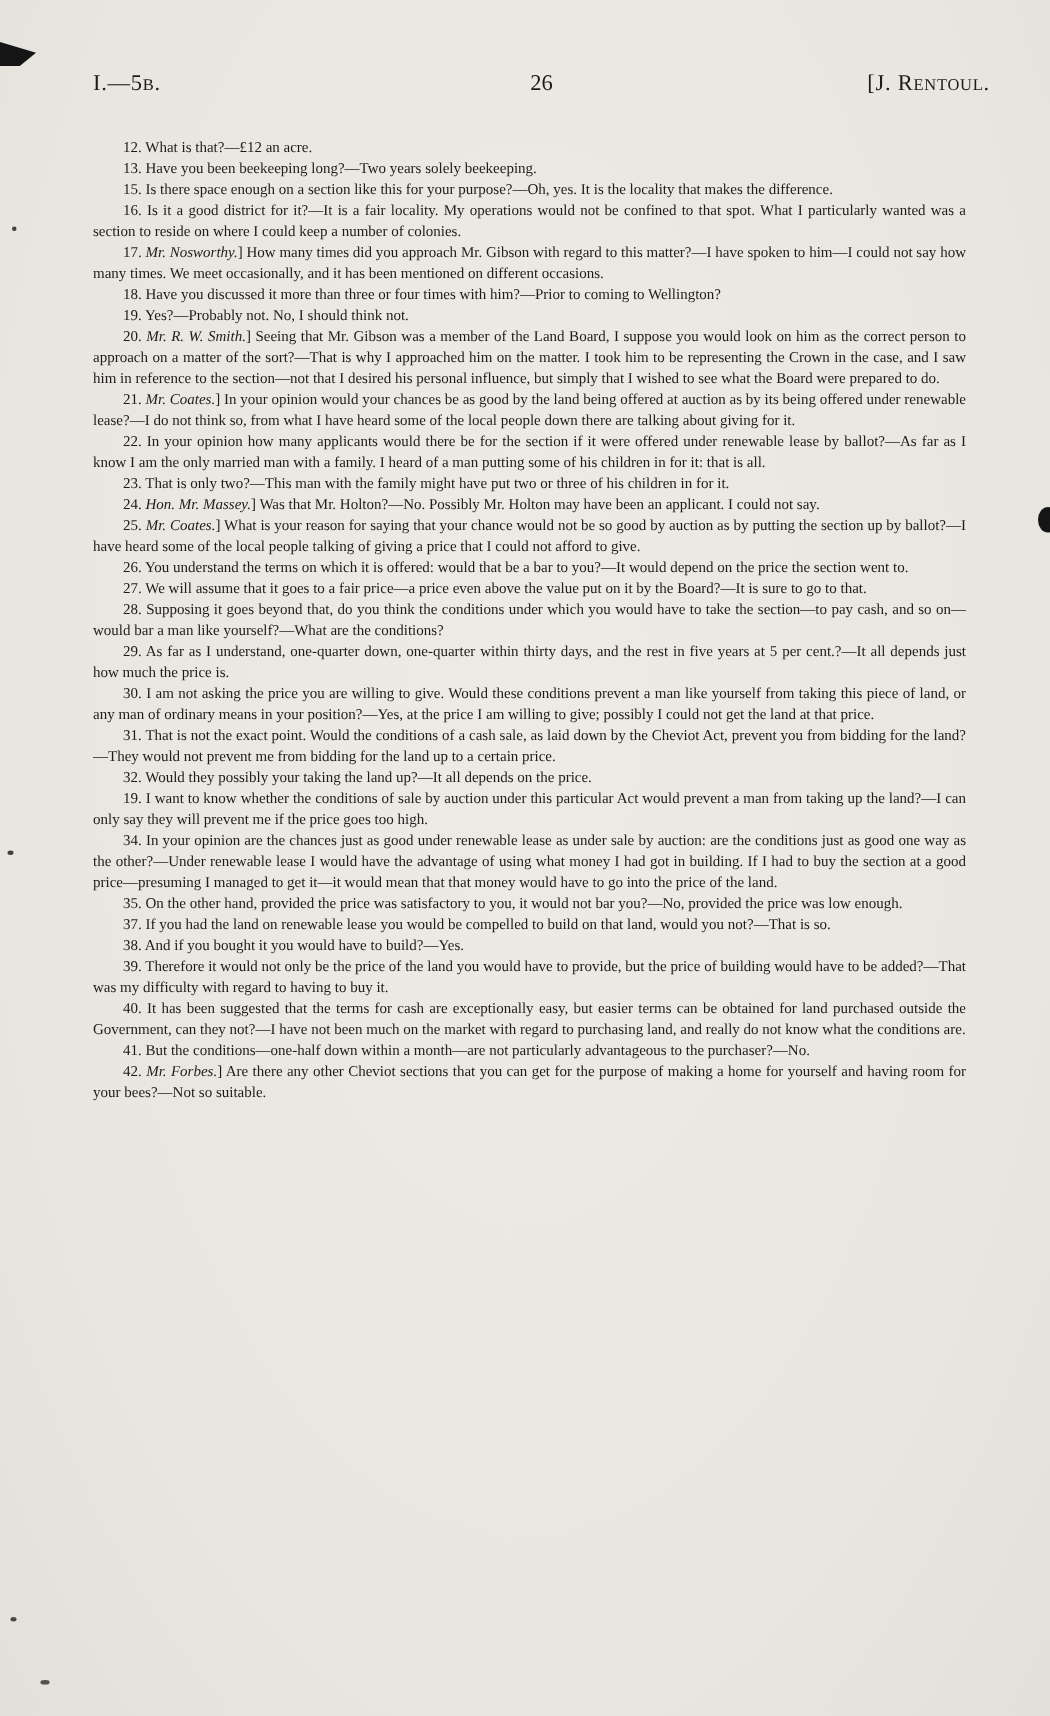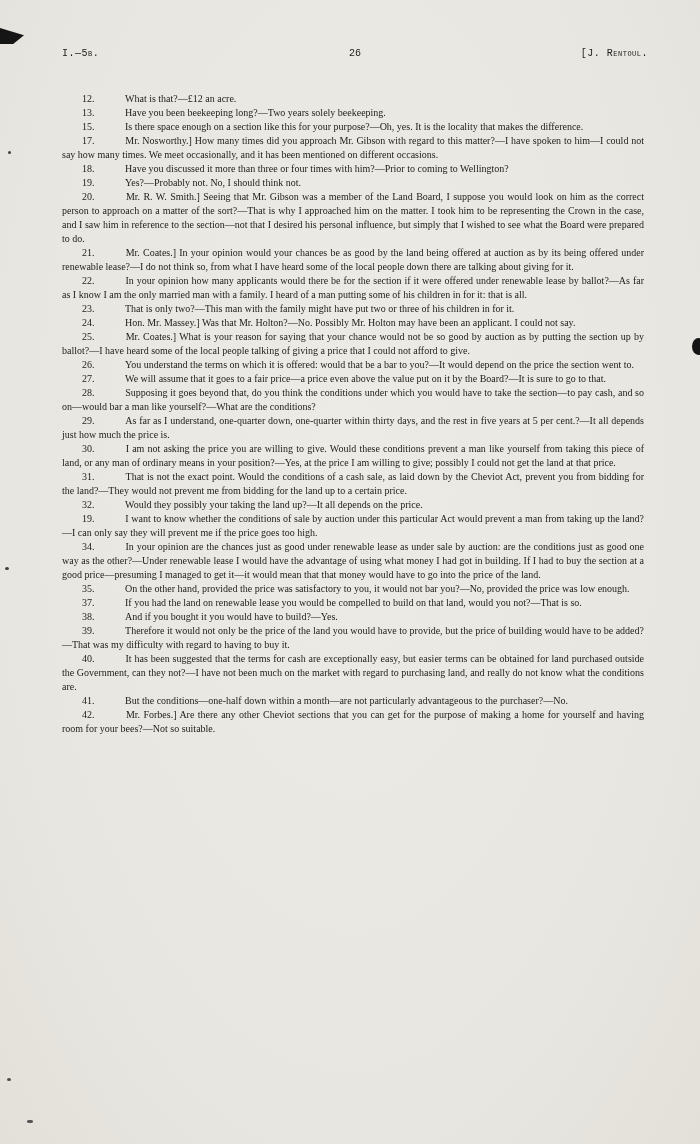--- a/index.html
+++ b/index.html
@@ -4,30 +4,30 @@
 <style>
   html,body{margin:0;padding:0;}
   body{width:700px;height:1144px;background:#dedcd6;overflow:hidden;}
   .page{
     position:relative;width:700px;height:1144px;overflow:hidden;
     background:#eae8e2;
     background-image:radial-gradient(ellipse at 50% 40%, #edebe5 0%, #e8e6e0 70%, #e2e0d9 100%);
     font-family:"Liberation Serif","DejaVu Serif",serif;
     color:#1d1c1a;
   }
-  .page-header{position:absolute;top:48px;left:62px;right:52px;height:18px;font-size:10px;font-family:Liberation Mono, monospace;}
+  .page-header{position:absolute;top:48px;left:62px;right:40px;height:18px;font-size:15px;}
   .h-left{position:absolute;left:0;top:0;font-variant:small-caps;letter-spacing:.5px;}
   .h-center{position:absolute;left:0;right:0;text-align:center;top:0;}
   .h-right{position:absolute;right:0;top:0;font-variant:small-caps;letter-spacing:.5px;}
   .page-body{
     position:absolute;top:92px;left:62px;right:56px;
     font-size:10px;line-height:14px;text-align:justify;
   }
   p.qa{margin:0;text-indent:20px;}
-  .speaker{margin-left:28px;}
+  .speaker{font-style:italic;}
   
   .artifact{position:absolute;background:#151515;}
   .a-corner{left:0;top:28px;width:24px;height:16px;clip-path:polygon(0 0,100% 45%,55% 100%,0 100%);}
   .a-right-blob{right:-5px;top:338px;width:13px;height:17px;border-radius:50%;}
   .a-dot1{left:8px;top:151px;width:3px;height:3px;border-radius:50%;opacity:.8;}
   .a-dot2{left:5px;top:567px;width:4px;height:3px;border-radius:50%;opacity:.8;}
   .a-dot3{left:7px;top:1078px;width:4px;height:3px;border-radius:50%;opacity:.75;}
   .a-bottom{left:27px;top:1120px;width:6px;height:3px;border-radius:40%;opacity:.7;}
 </style>
 </head>
@@ -50,20 +50,21 @@
 
   <main class="page-body">
 
       <p class="qa"><span class="qnum">12.</span> <span class="speaker"></span><span class="qtext">What is that?—£12 an acre.</span></p>
 
       <p class="qa"><span class="qnum">13.</span> <span class="speaker"></span><span class="qtext">Have you been beekeeping long?—Two years solely beekeeping.</span></p>
 
 
       <p class="qa"><span class="qnum">15.</span> <span class="speaker"></span><span class="qtext">Is there space enough on a section like this for your purpose?—Oh, yes.  It is the locality that makes the difference.</span></p>
 
+      <p class="qa"><span class="qnum">16.</span> <span class="speaker"></span><span class="qtext">Is it a good district for it?—It is a fair locality.  My operations would not be confined to that spot.  What I particularly wanted was a section to reside on where I could keep a number of colonies.</span></p>
 
       <p class="qa"><span class="qnum">17.</span> <span class="speaker">Mr. Nosworthy.</span><span class="qtext">] How many times did you approach Mr. Gibson with regard to this matter?—I have spoken to him—I could not say how many times.  We meet occasionally, and it has been mentioned on different occasions.</span></p>
 
       <p class="qa"><span class="qnum">18.</span> <span class="speaker"></span><span class="qtext">Have you discussed it more than three or four times with him?—Prior to coming to Wellington?</span></p>
 
       <p class="qa"><span class="qnum">19.</span> <span class="speaker"></span><span class="qtext">Yes?—Probably not.  No, I should think not.</span></p>
 
       <p class="qa"><span class="qnum">20.</span> <span class="speaker">Mr. R. W. Smith.</span><span class="qtext">] Seeing that Mr. Gibson was a member of the Land Board, I suppose you would look on him as the correct person to approach on a matter of the sort?—That is why I approached him on the matter.  I took him to be representing the Crown in the case, and I saw him in reference to the section—not that I desired his personal influence, but simply that I wished to see what the Board were prepared to do.</span></p>
 
       <p class="qa"><span class="qnum">21.</span> <span class="speaker">Mr. Coates.</span><span class="qtext">] In your opinion would your chances be as good by the land being offered at auction as by its being offered under renewable lease?—I do not think so, from what I have heard some of the local people down there are talking about giving for it.</span></p>

